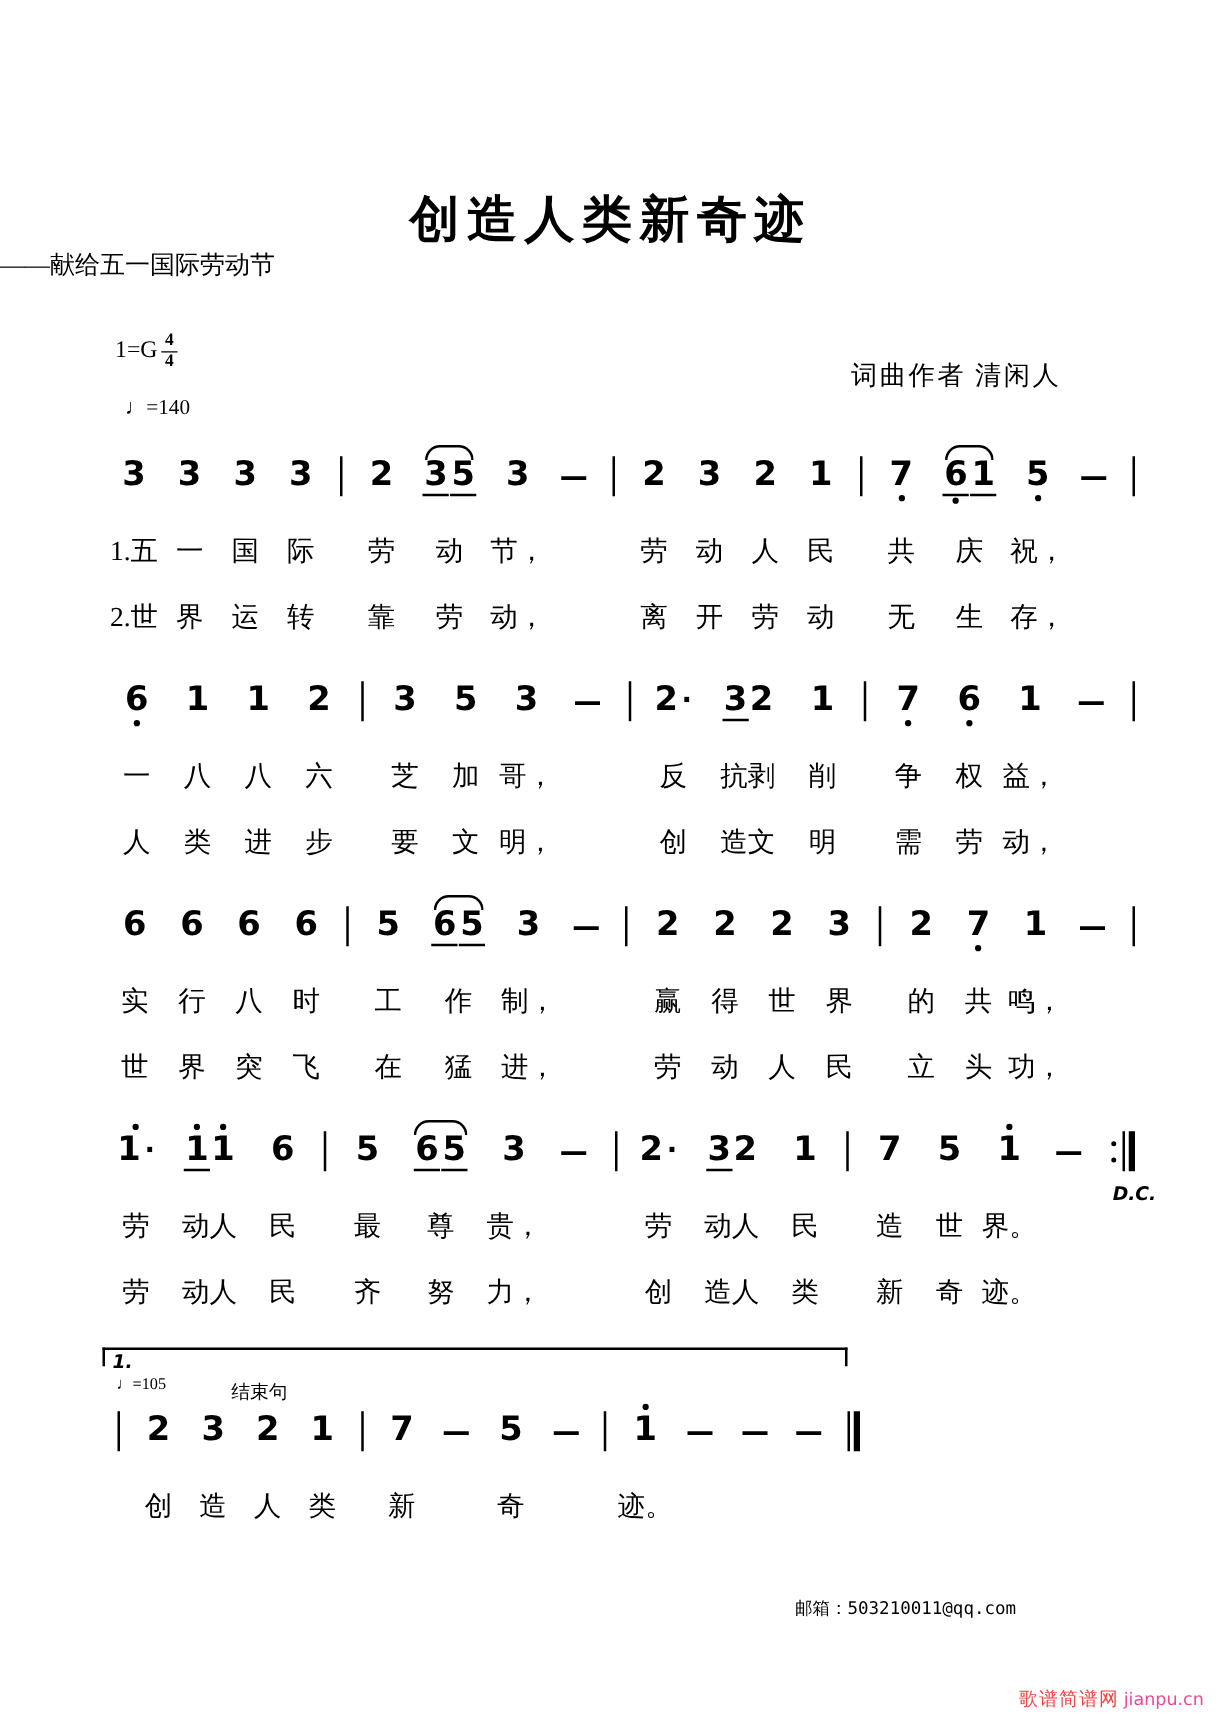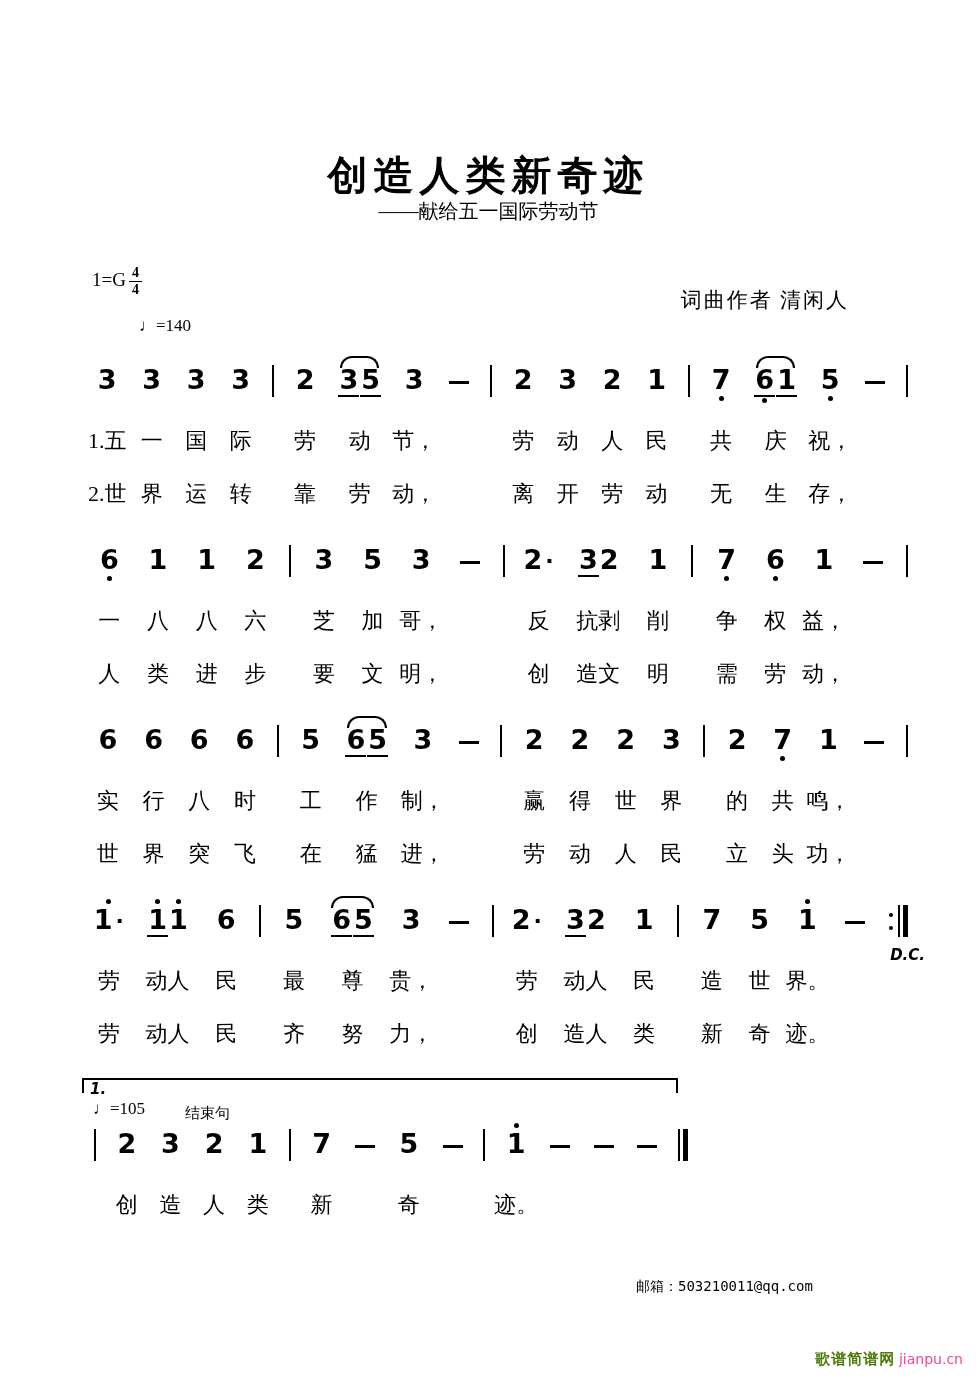--- a/index.html
+++ b/index.html
@@ -1,26 +1,26 @@
 <!DOCTYPE html>
 <html><head>
 <meta charset="utf-8">
 <style>
   html,body{margin:0;padding:0;background:#ffffff;}
   .page{position:relative;width:977px;height:1382px;background:#fff;overflow:hidden;
         font-family:"Liberation Serif","DejaVu Serif",serif;color:#000;}
   .title{position:absolute;top:126px;left:0;width:100%;text-align:center;
          font-size:40px;font-weight:bold;letter-spacing:6px;margin-top:22px;}
-  .subtitle{position:absolute;top:198px;left:0;width:100%;text-align:center;font-size:20px;}
+  .subtitle{position:absolute;top:198px;left:0;width:100%;text-align:left;font-size:20px;}
   .keysig{position:absolute;left:92px;top:254px;font-size:19px;margin-top:12px;}
   .frac{display:inline-block;vertical-align:middle;text-align:center;margin-left:3px;line-height:1;}
   .fn{display:block;font-size:14px;font-weight:bold;border-bottom:1.5px solid #000;padding:0 3px 1px;}
   .fd{display:block;font-size:14px;font-weight:bold;padding-top:1px;}
   .author{position:absolute;right:128px;top:286px;font-size:21px;letter-spacing:2px;}
-  .tempo-main{position:absolute;left:100px;top:316px;font-size:17px;margin-left:39px;}
+  .tempo-main{position:absolute;left:100px;top:316px;font-size:17px;}
   .music{position:absolute;left:85px;top:358px;width:832px;}
   .sys{position:relative;margin-bottom:22px;}
   .row{display:flex;width:832px;}
   .sys.short .row{width:612px;}
   .tok{display:flex;flex-direction:column;align-items:center;}
   .w-note{flex:44 1 44px;}
   .w-group{flex:64 1 64px;position:relative;}
   .w-bar{flex:0 0 20px;}
   .w-rep{flex:0 0 38px;}
   .w-fin{flex:0 0 28px;}
@@ -47,21 +47,21 @@
   .lyric-row .tok{justify-content:flex-start;padding-top:16px;}
   .syl{font-size:22px;white-space:nowrap;}
   .dc{position:absolute;right:-8px;top:48px;font-family:"DejaVu Sans",sans-serif;
       font-weight:bold;font-style:italic;font-size:15px;}
   .volta{position:relative;height:44px;}
   .vbracket{position:absolute;left:-3px;top:0;width:592px;height:13px;
             border-top:2px solid #000;border-left:2px solid #000;border-right:2px solid #000;}
   .vnum{position:absolute;left:5px;top:2px;font-family:"DejaVu Sans",sans-serif;
         font-weight:bold;font-style:italic;font-size:15px;}
   .vlabel{position:absolute;left:100px;top:1px;font-size:15px;margin-top:25px;}
-  .vtempo{position:absolute;left:8px;top:21px;font-size:17px;}
+  .vtempo{position:absolute;left:8px;top:21px;font-size:13px;}
   .footer{position:absolute;left:636px;top:1278px;font-family:"DejaVu Sans Mono","Liberation Mono",monospace;
           font-size:14px;}
   .watermark{position:absolute;right:14px;top:1350px;font-size:15px;}
   .wm-name{letter-spacing:1px;}
   .wm-url{font-family:"DejaVu Sans",sans-serif;font-size:14px;}
 </style>
 </head>
 <body>
 
 <div class="page">
@@ -1231,14 +1231,14 @@
           <div class="tok lyr w-note"></div>
           <div class="tok lyr w-note"></div>
           <div class="tok lyr w-note"></div>
           <div class="tok lyr w-fin"></div>
         </div>
       </div>
     </div>
 
   <div class="footer"><span>邮箱：</span><span>503210011@qq.com</span></div>
 
-  <div class="watermark"><span class="wm-name" style="color: #4d7c0f; font-weight: bold;">歌谱简谱网</span> <span class="wm-url" style="color: #ec4899;">jianpu.cn</span></div>
+  <div class="watermark"><span class="wm-name" style="color: #ef4444;">歌谱简谱网</span> <span class="wm-url" style="color: #ec4899;">jianpu.cn</span></div>
 </div>
 
 </body></html>

